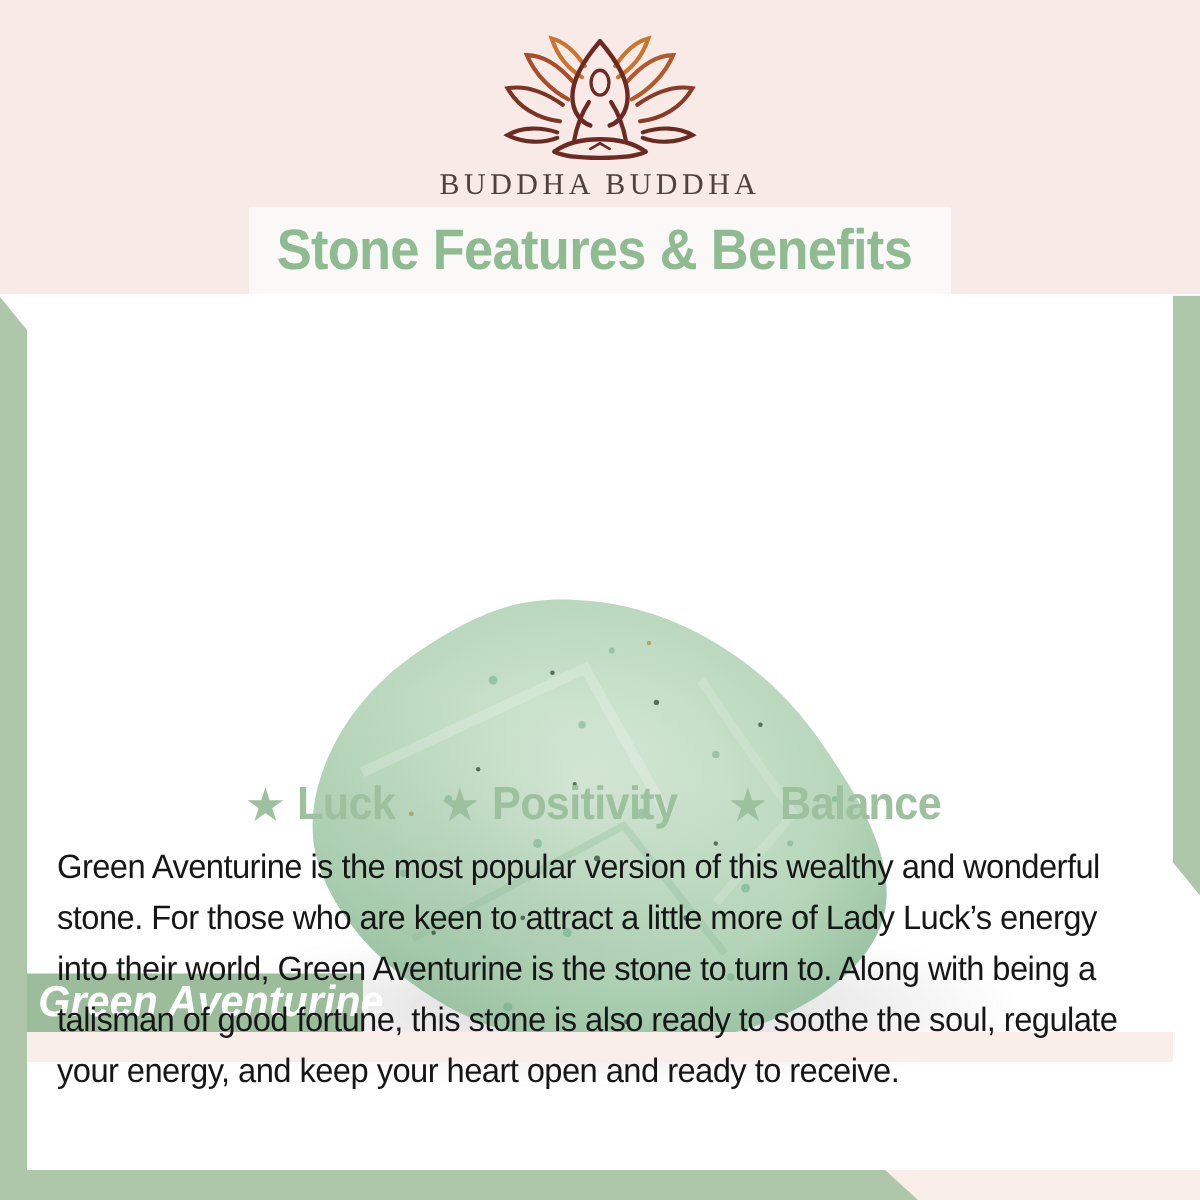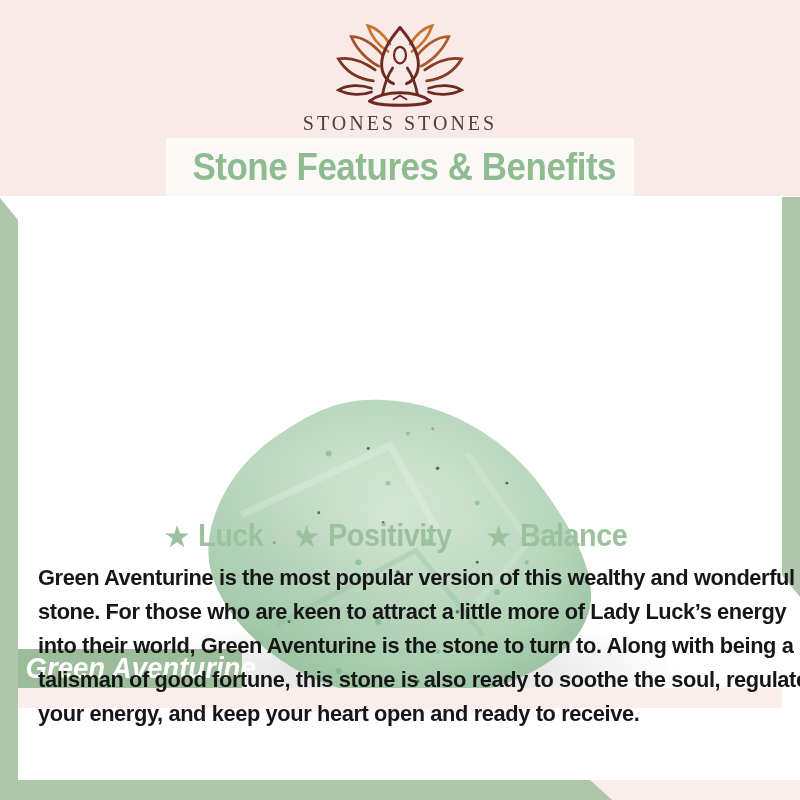--- a/index.html
+++ b/index.html
@@ -8,21 +8,21 @@
 
   
   .header{position:absolute;left:0;top:0;width:800px;height:196px;
           background:var(--pink-bg,#f8ebe7);}
   .logo{position:absolute;left:325px;top:22px;width:150px;height:92px;}
   .brand-name{position:absolute;left:0;top:112px;width:800px;text-align:center;
           font-family:"Liberation Serif",serif;font-size:20px;letter-spacing:3px;
           color:var(--brand-brown,#4e423c);}
 
   .title-band{position:absolute;left:166px;top:138px;width:468px;height:59px;
-          background:var(--band-white,#fbf9f7);display:flex;align-items:center;justify-content:flex-end;}
+          background:var(--band-white,#fbf9f7);display:flex;align-items:center;justify-content:flex-start;}
   .title-band span{display:inline-block;transform:scaleX(.92);
           font-size:38px;font-weight:bold;letter-spacing:-.5px;
           color:var(--title-green,#8fbb91);white-space:nowrap;}
 
   
   .photo-area{position:absolute;left:0;top:196px;width:800px;height:584px;background:#fff;font-style:italic;}
   .stone-shadow{position:absolute;left:125px;top:420px;width:545px;height:100px;
           background:radial-gradient(ellipse at 52% 55%, rgba(90,95,88,.28), rgba(90,95,88,0) 68%);
           filter:blur(5px);}
   .stone-svg{position:absolute;left:178px;top:198px;width:440px;height:307px;}
@@ -48,21 +48,21 @@
   
   .benefits{position:absolute;left:0;top:518px;width:800px;display:flex;
           justify-content:center;gap:26px;}
   .benefit{display:flex;align-items:baseline;gap:9px;
           color:var(--benefit-green,#9dc19f);font-weight:bold;}
   .benefit .star{font-size:27px;}
   .benefit .blabel{display:inline-block;transform:scaleX(.93);transform-origin:left center;
           font-size:31px;letter-spacing:-.5px;}
 
   .description{position:absolute;left:38px;top:561px;width:745px;
-          color:var(--text-dark,#161616);font-weight:bold;}
+          color:var(--text-dark,#161616);}
   .description .dline{display:block;white-space:nowrap;font-size:22.5px;line-height:34px;
           letter-spacing:-.4px;transform:scaleX(.97);transform-origin:left center;}
 
   
   .bottom-pink{position:absolute;left:0;top:780px;width:800px;height:20px;
           background:var(--pink-strip,#f9eee9);}
   .bottom-green{position:absolute;left:0;top:780px;width:612px;height:20px;
           background:var(--strip-green,#aec7ab);
           clip-path:polygon(0 0,calc(100% - 22px) 0,100% 100%,0 100%);}
 </style>
@@ -89,21 +89,21 @@
         <path d="M75 6 C 87 20, 95 34, 95 46 C 95 58, 88 65, 82 67" stroke="var(--logo-maroon,#6d2a22)" stroke-width="3.2"></path>
 
         <ellipse cx="75" cy="36" rx="6.5" ry="9" stroke="var(--logo-maroon,#6d2a22)" stroke-width="2.4"></ellipse>
         <path d="M67 50 C 61 59, 58 68, 56 79" stroke="var(--logo-maroon,#6d2a22)" stroke-width="3"></path>
         <path d="M83 50 C 89 59, 92 68, 94 79" stroke="var(--logo-maroon,#6d2a22)" stroke-width="3"></path>
         <path d="M42 86 C 58 74, 92 74, 108 86" stroke="var(--logo-maroon,#6d2a22)" stroke-width="3.2"></path>
         <path d="M42 86 C 52 92, 98 92, 108 86" stroke="var(--logo-maroon,#6d2a22)" stroke-width="3.2"></path>
         <path d="M68 84 L75 80 L82 84" stroke="var(--logo-maroon,#6d2a22)" stroke-width="2"></path>
       </g>
     </svg>
-    <div class="brand-name">STONES STONES</div>
+    <div class="brand-name">BUDDHA BUDDHA</div>
     <div class="title-band">
       <span>Stone Features &amp; Benefits</span>
     </div>
   </div>
 
   <div class="photo-area">
     <div class="stone-shadow"></div>
     <svg class="stone-svg" viewBox="0 0 440 310">
       <defs>
         <radialGradient id="rg1" cx="46%" cy="42%" r="68%">

